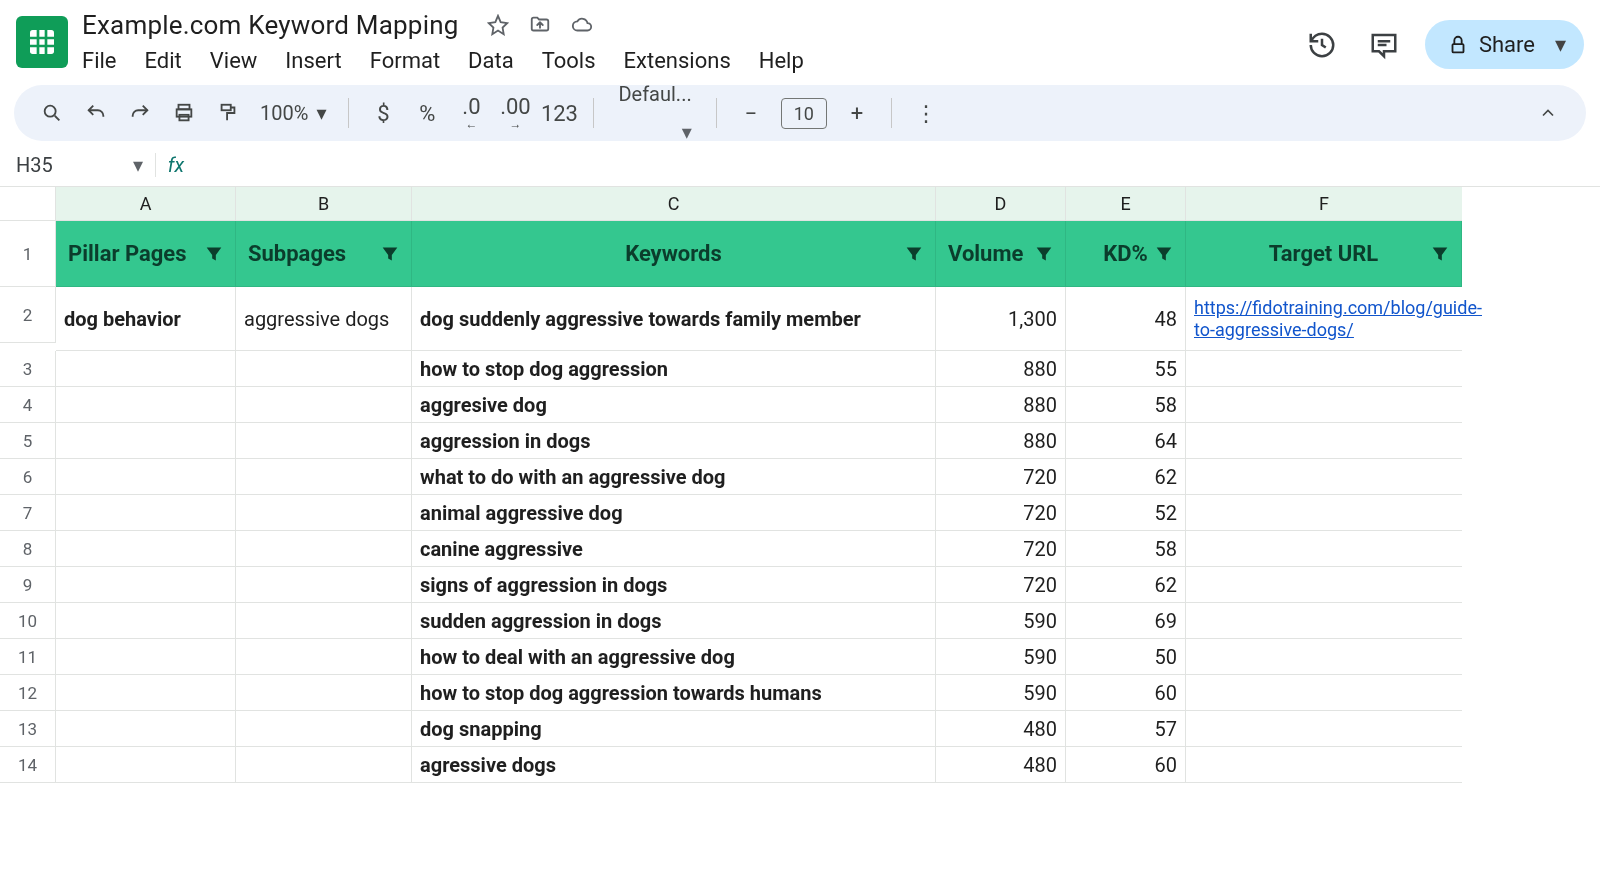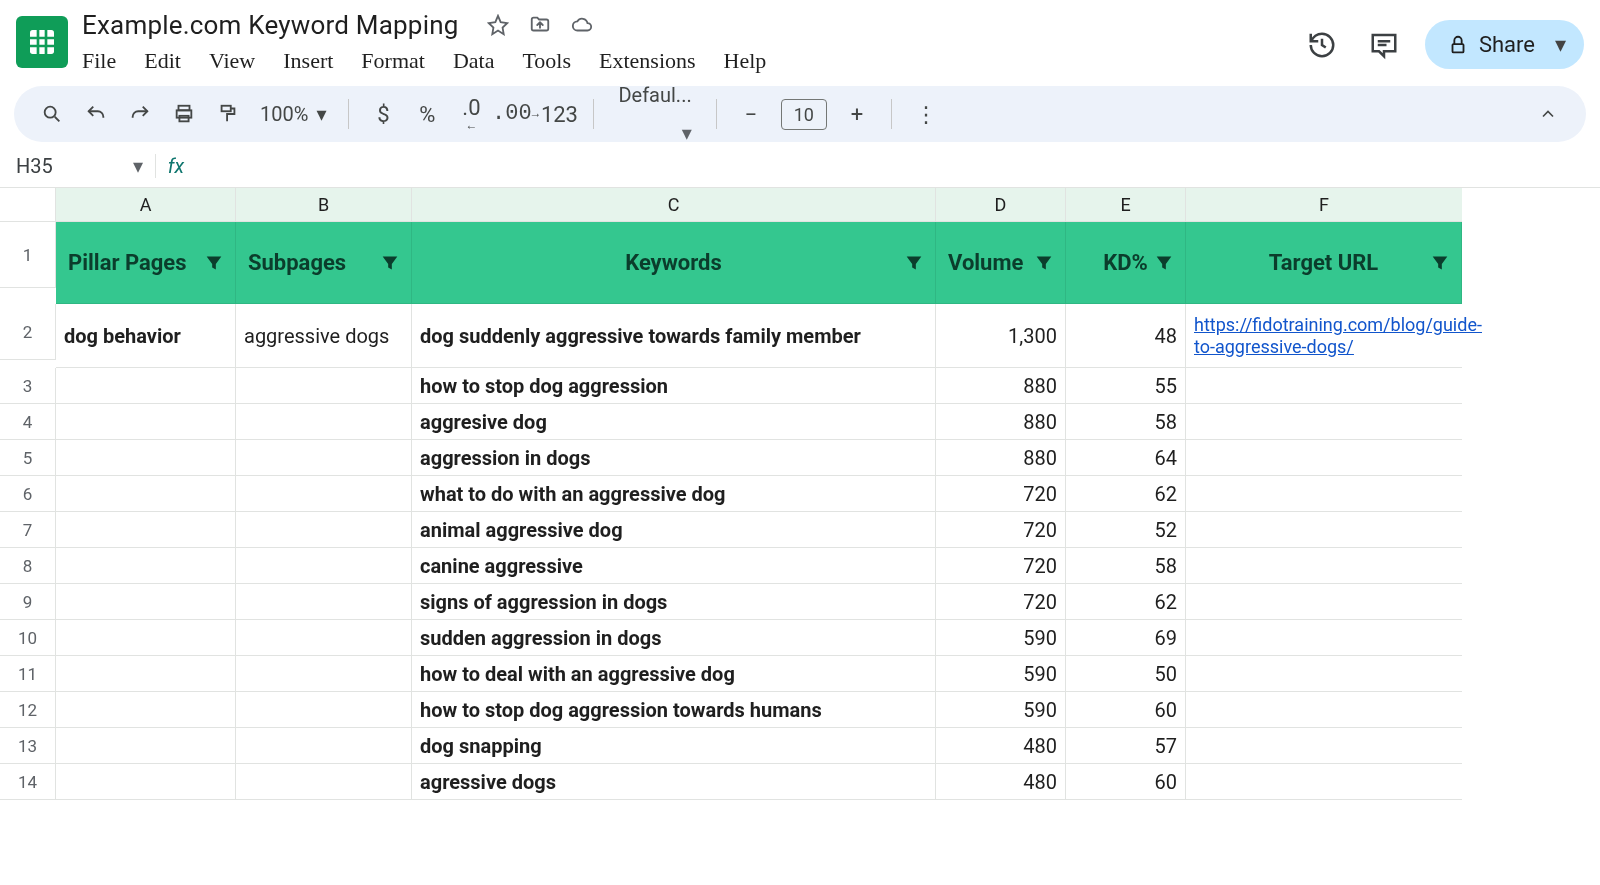--- a/index.html
+++ b/index.html
@@ -27,21 +27,21 @@
     margin-top:6px;
     flex:0 0 auto;
   }
   .app-icon svg { width: 32px; height: 32px; }
   .title-col { display:flex; flex-direction:column; gap:4px; flex:1; }
   .title-row { display:flex; align-items:center; gap:27px; }
   .doc-title { font-size: 26px; color:#1f1f1f; letter-spacing:0.2px; }
   .title-icons { display:flex; gap:18px; color:#5f6368; }
   .title-icons .ico { width:24px;height:24px; display:flex;align-items:center;justify-content:center; cursor:pointer;}
   .menubar { display:flex; gap:28px; font-size:22px; color:#1f1f1f; padding:4px 0 10px 0;}
-  .menubar span { cursor:pointer;font-family:Liberation Serif, serif; }
+  .menubar span { cursor:pointer; }
   .titlebar-right { display:flex; align-items:center; gap:20px; margin-top:10px; }
   .rt-ico { width:42px;height:42px;display:flex;align-items:center;justify-content:center;cursor:pointer;color:#3c4043; }
   .share-btn {
     display:flex;align-items:center;gap:10px;
     background:#c2e7ff;
     border-radius:40px;
     padding:12px 8px 12px 22px;
     font-size:22px;
     cursor:pointer;
   }
@@ -89,21 +89,21 @@
   .corner { background:#fff; height:34px; }
   .colhead { background:#e6f4ec; color:#1f1f1f; justify-content:center; height:34px; font-size:18px;}
   .rowhead { background:#fff; color:#5f6368; justify-content:center; height:36px; font-size:17px;}
   .rowhead.r1 { height:66px; }
 
   .headerrow .cell {
     background:#34c78f;
     color:#0b3d2c;
     font-weight:700;
     font-size:22px;
-    height:82px;
+    height:66px;
     padding:0 12px;
     justify-content:center;
     position:relative;
     border-right:1px solid #2fb783;
     border-bottom:1px solid #2fb783;
   }
   .headerrow .cell.left { justify-content:flex-start; }
   .filter-ico { position:absolute; right:10px; color:#0b3d2c; width:22px;height:22px; }
 
   .bodycell { height:36px; padding:0 8px; font-size:20px; color:#1f1f1f; font-weight:700;}
@@ -220,21 +220,21 @@
       <span>100%</span>
       <span>▾</span>
     </div>
     <div class="tb-sep"></div>
     <span class="tb-btn">$</span>
     <span class="tb-btn">%</span>
     <span class="tb-btn" style="flex-direction:column;line-height:1;">
         <span>.0</span>
         <span style="font-size:12px;">←</span>
       </span>
-    <span class="tb-btn" style="line-height:1;font-family:Liberation Mono, monospace;">
+    <span class="tb-btn" style="flex-direction:column;line-height:1;">
         <span>.00</span>
         <span style="font-size:12px;">→</span>
       </span>
     <span class="tb-btn">123</span>
     <div class="tb-sep"></div>
     <div class="font-sel">
       <span>Defaul...</span>
       <span class="caret">▾</span>
     </div>
     <div class="tb-sep"></div>

